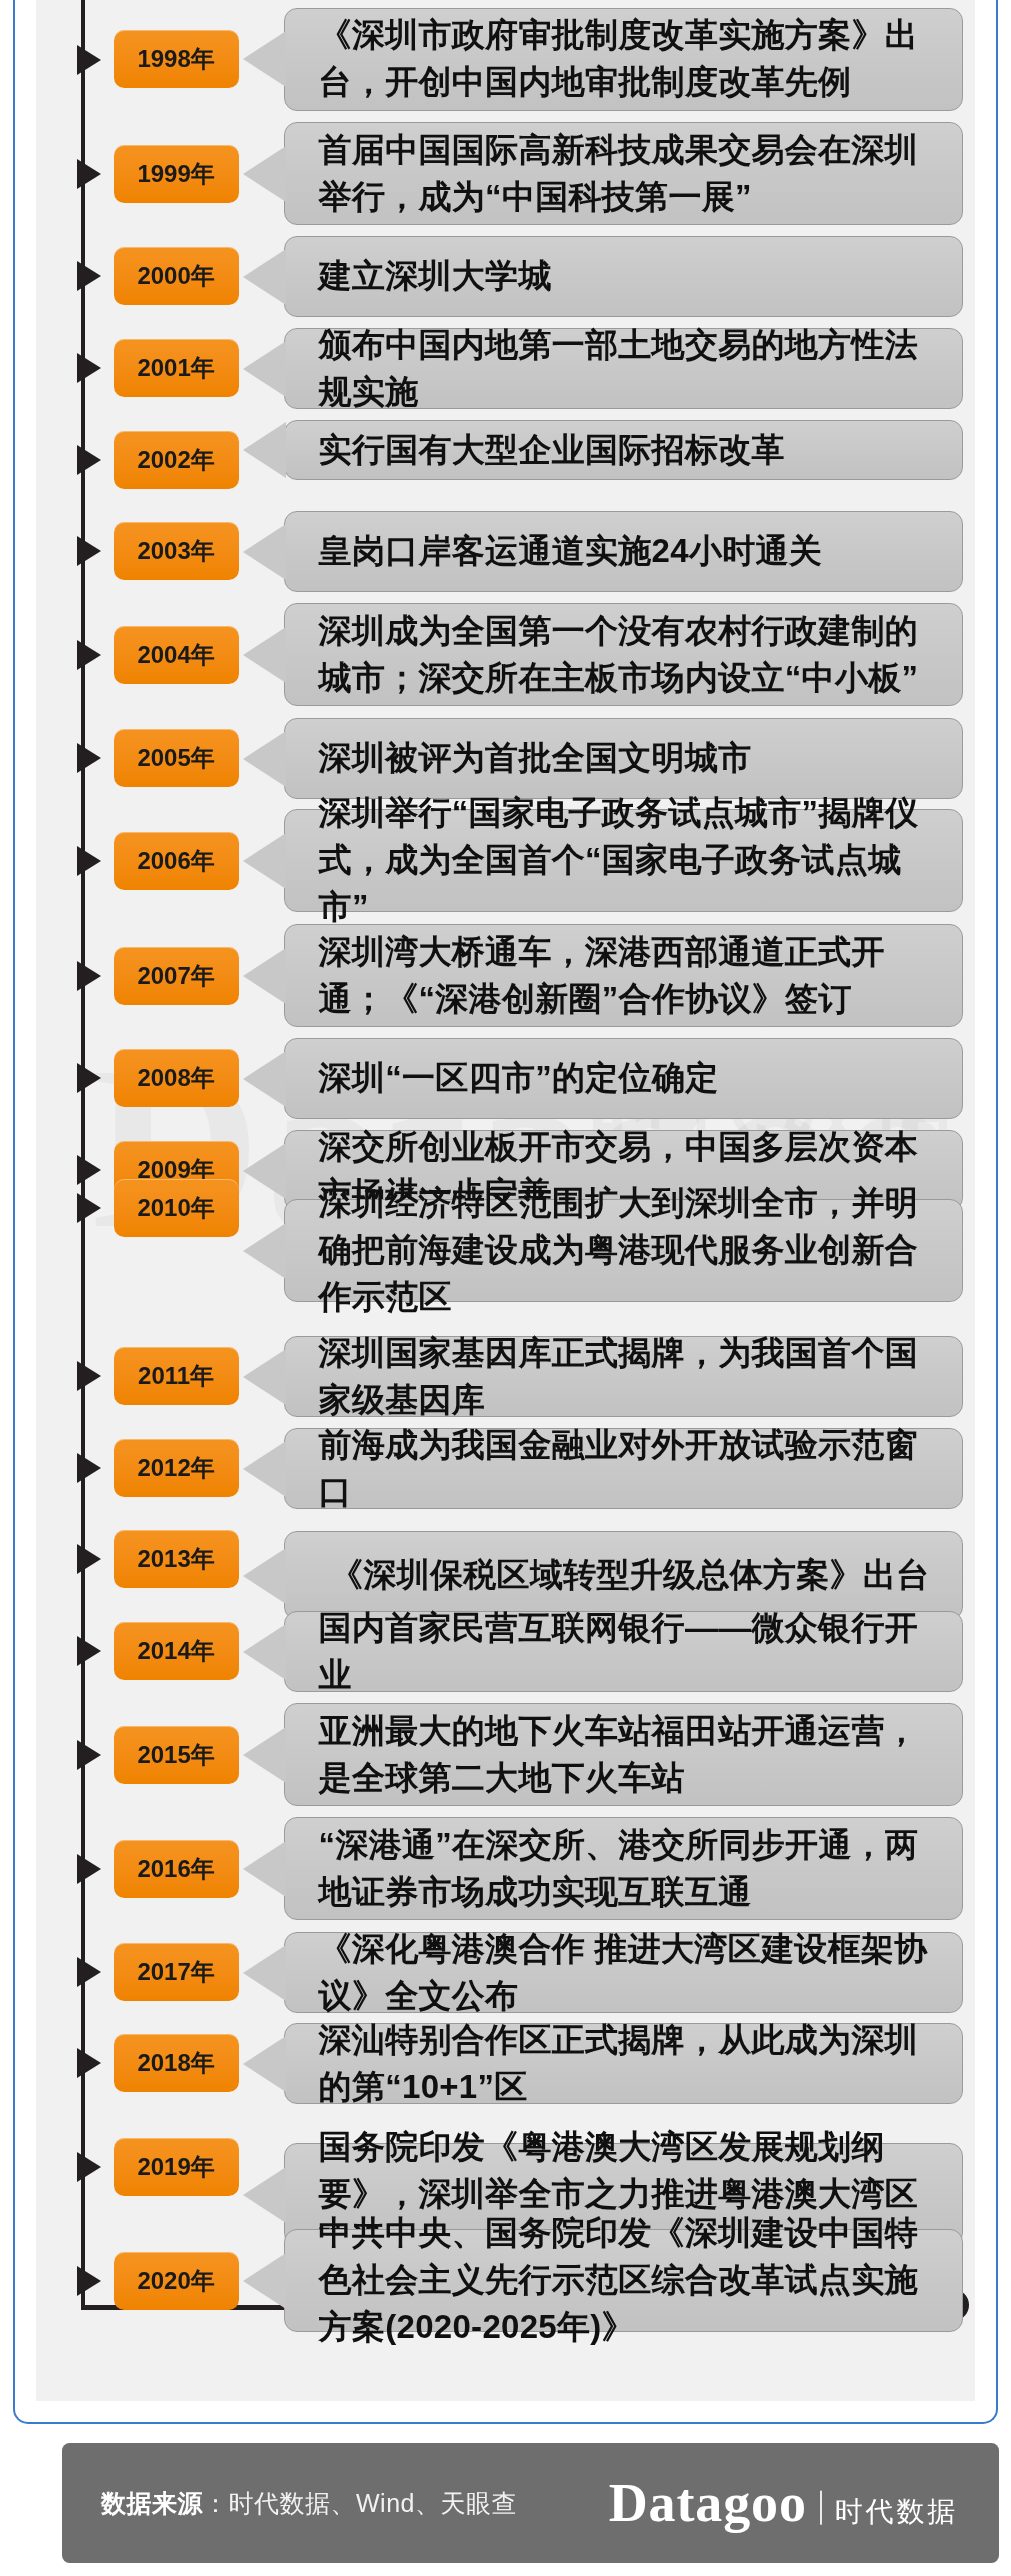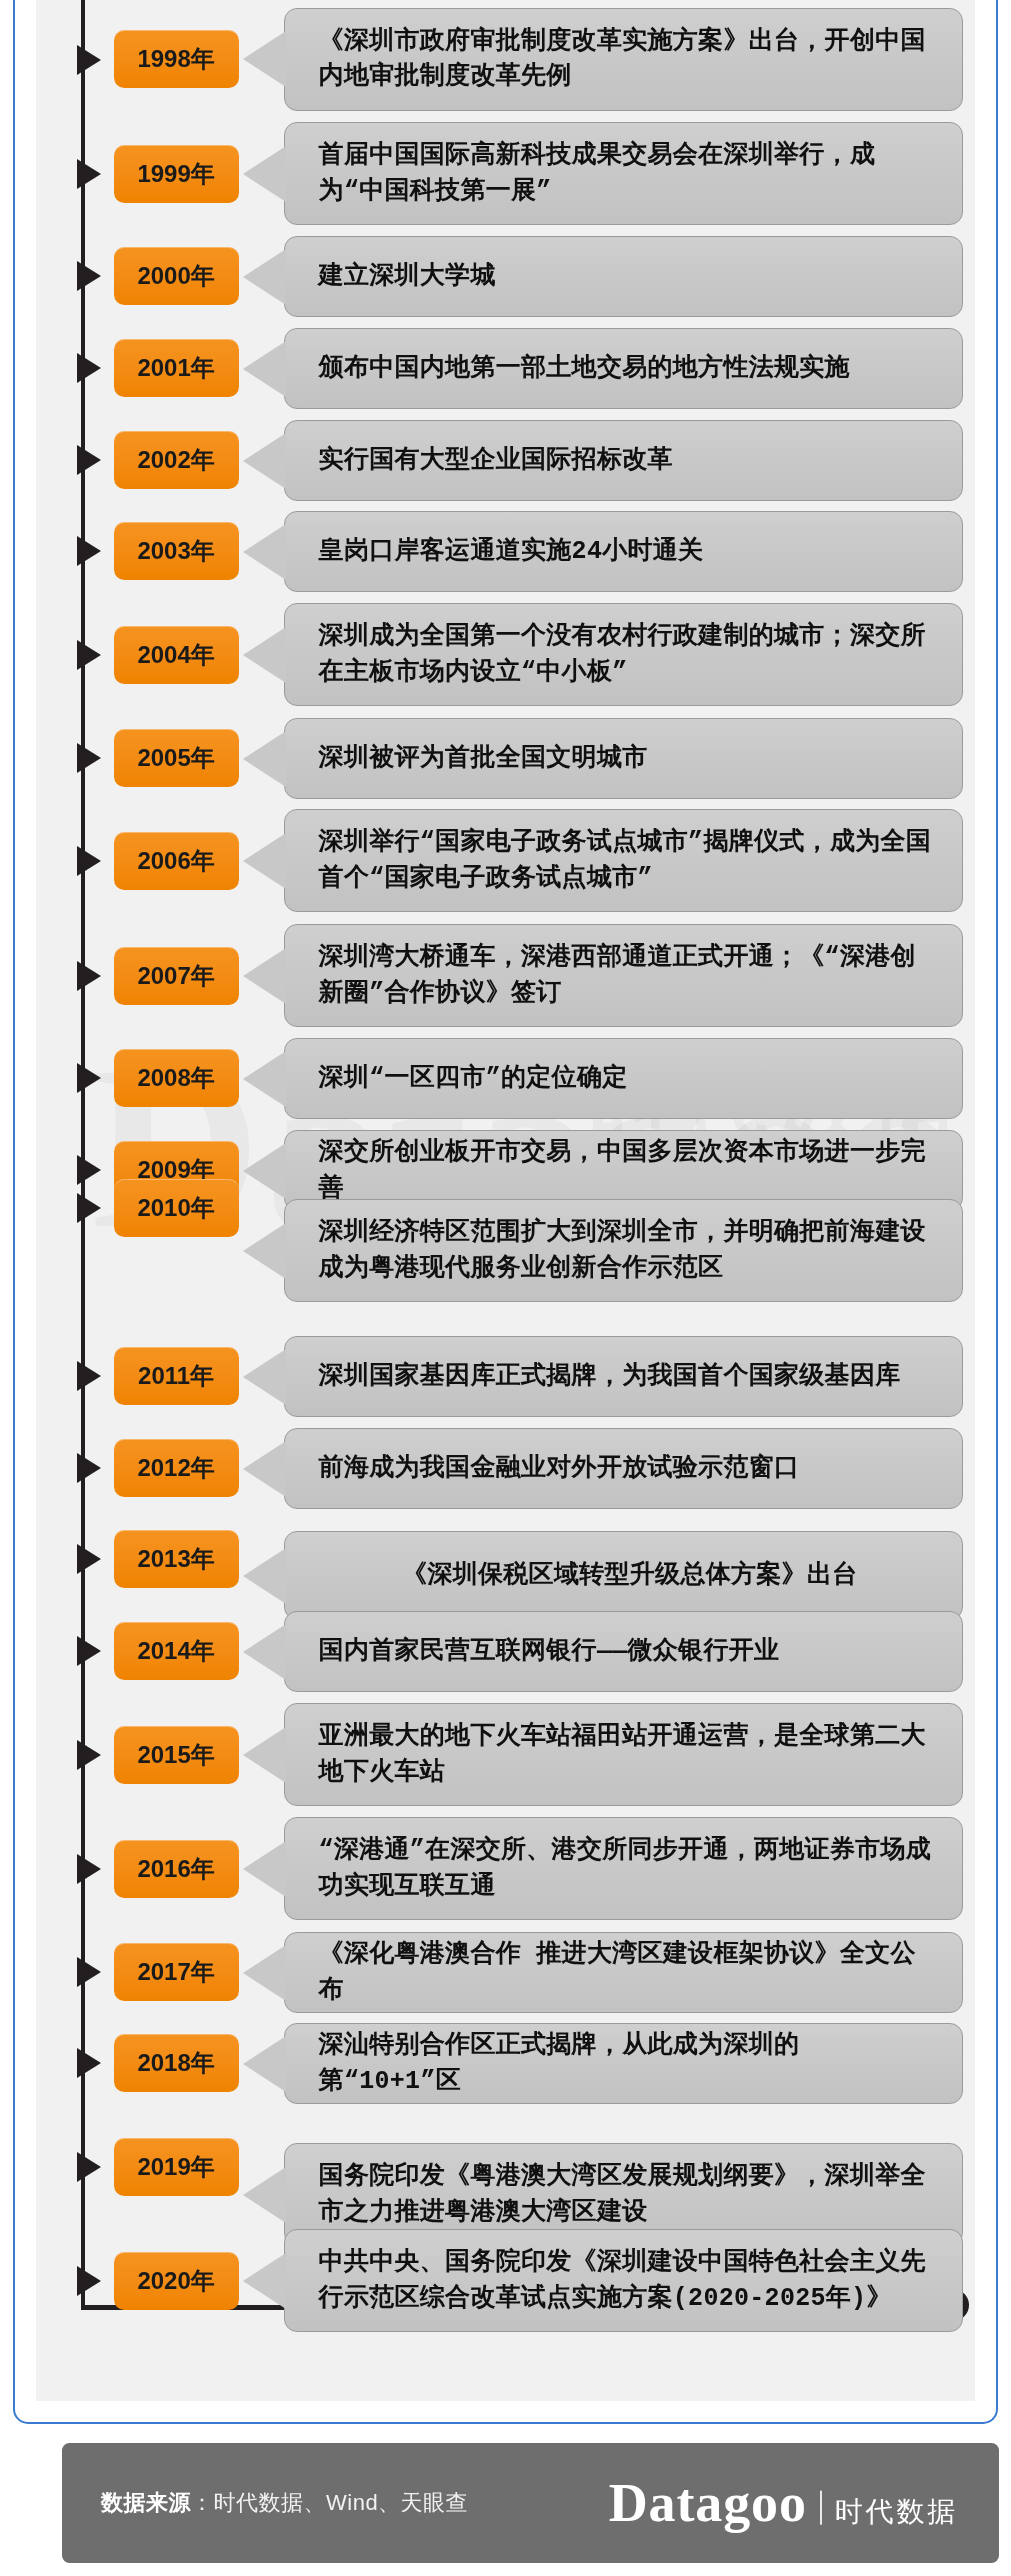--- a/index.html
+++ b/index.html
@@ -139,26 +139,25 @@
     left: 248px;
     width: 679px;
     background: linear-gradient(180deg, #cfcfcf 0%, #c8c8c8 50%, #c2c2c2 100%);
     border: 1.9px solid #9a9a9a;
     border-radius: 13px;
     display: flex;
     align-items: center;
     padding: 0 20.6px 0 34px;
   }
   .bubble-text {
-    font-size: 25px;
+    font-size: 33px;
     font-weight: 700;
     line-height: 1.42;
     color: #101010;
     letter-spacing: 0.3px;
-    font-family: Liberation Mono, monospace;
   }
   
   .bubble::before {
     content: "";
     position: absolute;
     left: -42px;
     top: 50%;
     transform: translateY(-50%);
     width: 0; height: 0;
     border-top: 28px solid transparent;
@@ -186,21 +185,21 @@
     width: 937px;
     height: 120px;
     background: #6e6e6e;
     border-radius: 7.5px;
     display: flex;
     align-items: center;
   }
   .footer-source {
     position: absolute;
     left: 39px;
-    font-size: 22px;
+    font-size: 25px;
     color: #f2f2f2;
     letter-spacing: 0.5px;
     white-space: nowrap;
   }
   .footer-source b { font-weight: 700; color: #ffffff; }
 
   .brand {
     position: absolute;
     right: 41px;
     display: flex;
@@ -270,21 +269,21 @@
           <div class="row" style="top: 328px; height: 81px;">
             <div class="arrow-marker" style="top: 25px;"></div>
             <div class="year-badge" style="top: 11.2px; text-align: right;">2001年</div>
             <div class="bubble" style="top: 0px; height: 81px;">
               <div class="bubble-text">颁布中国内地第一部土地交易的地方性法规实施</div>
             </div>
           </div>
           <div class="row" style="top: 420px; height: 81px;">
             <div class="arrow-marker" style="top: 25px;"></div>
             <div class="year-badge" style="top: 11.2px;">2002年</div>
-            <div class="bubble" style="top: 0px; height: 81px;">
+            <div class="bubble" style="top: 0px; height: 60px;">
               <div class="bubble-text">实行国有大型企业国际招标改革</div>
             </div>
           </div>
           <div class="row" style="top: 511px; height: 81px;">
             <div class="arrow-marker" style="top: 25px;"></div>
             <div class="year-badge" style="top: 11.2px;">2003年</div>
             <div class="bubble" style="top: 0px; height: 81px;">
               <div class="bubble-text">皇岗口岸客运通道实施24小时通关</div>
             </div>
           </div>

